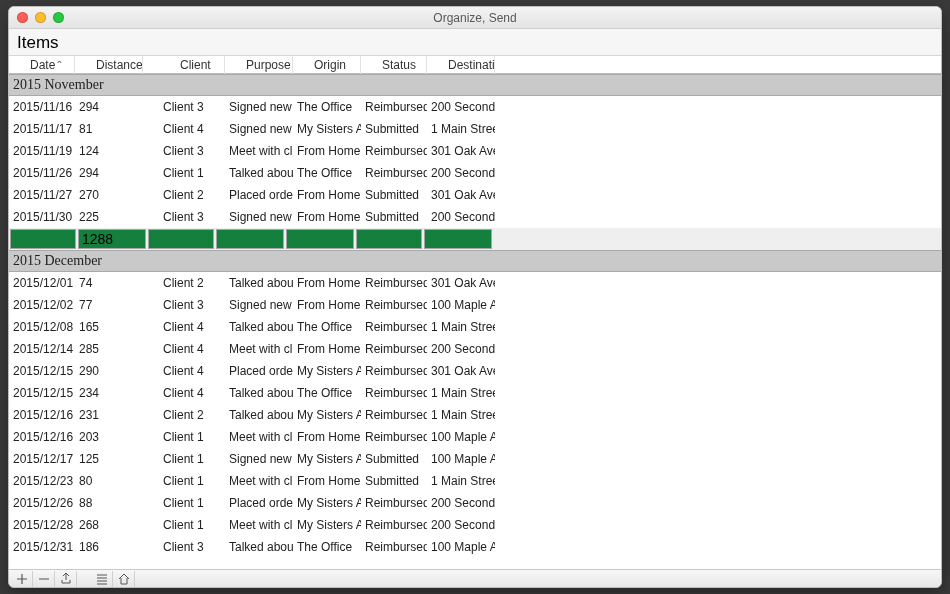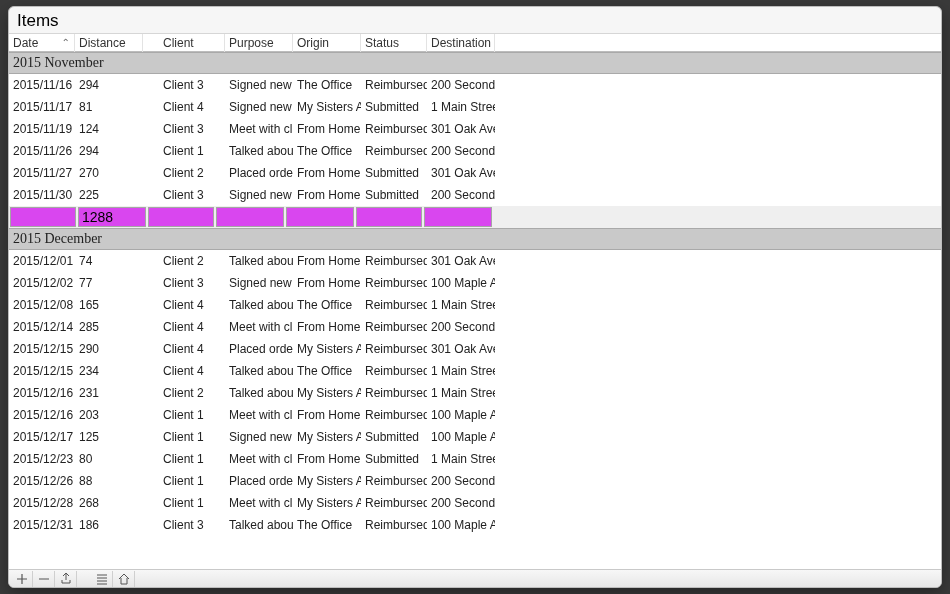--- a/index.html
+++ b/index.html
@@ -9,45 +9,53 @@
   .traffic { position: absolute; left: 8px; top: 5px; display: flex; gap: 7px; }
   .dot { width: 11px; height: 11px; border-radius: 50%; border: 0.5px solid rgba(0,0,0,0.18); }
   .dot.red { background: #ff5f57; }
   .dot.yellow { background: #ffbd2e; }
   .dot.green { background: #28c940; }
   .title { flex: 1; text-align: center; font-size: 12px; color: #595959; }
   .header { padding: 4px 8px 2px 8px; }
   .header h1 { font-size: 17px; font-weight: 400; color: #000000; }
   .subcount { font-size: 10px; color: #444; padding: 0 8px 4px 8px; }
   .colhead { display: flex; border-top: 1px solid #d6d6d6; border-bottom: 1px solid #bcbcbc; background: #fff; font-size: 12px; color: #333; height: 19px; align-items: center; }
-  .colhead .cell { border-right: 1px solid #e3e3e3; padding: 2px 4px; overflow: hidden; white-space: nowrap; display: flex; align-items: center; }
+  .colhead .cell { border-right: 1px solid #e3e3e3; padding: 2px 21px; overflow: hidden; white-space: nowrap; display: flex; align-items: center; }
   .colhead .cell.sorted::after { content: "⌃"; font-size: 10px; margin-left: auto; color: #666; }
   .c-date   { width: 66px; }
   .c-dist   { width: 68px; }
   .c-client { width: 66px; margin-left: 16px; }
   .c-purp   { width: 68px; }
   .c-orig   { width: 68px; position: relative; }
   .c-stat   { width: 66px; }
   .c-dest   { width: 68px; }
   .scroll { flex: 1; overflow-y: auto; overflow-x: hidden; background: #fff; }
   .grouprow { background: #c9c9c9; border: 1px solid #a9a9a9; border-left: none; border-right: none; font-size: 14px; padding: 2px 4px; color: #222; font-family: Liberation Serif, serif; }
   .row { display: flex; height: 22px; align-items: center; border-bottom: 0px solid #eee; }
   .row .cell { padding: 3px 4px; overflow: hidden; white-space: nowrap; text-overflow: clip; font-size: 12px; color: #222; }
   .sumrow { display: flex; height: 22px; background: #efefef; }
-  .sumrow .cell { border: 1px solid #a5a5a5; background: #d946ef; margin: 1px 1px; font-size: 14px; padding: 1px 3px; }
+  .sumrow .cell { border: 1px solid #a5a5a5; background: #15803d; margin: 1px 1px; font-size: 14px; padding: 1px 3px; }
   .footer { height: 18px; background: linear-gradient(#f7f7f7,#e7e7e7); border-top: 1px solid #c9c9c9; display: flex; align-items: center; padding: 0 2px; gap: 0; }
   .fbtn { width: 22px; height: 16px; display: flex; align-items: center; justify-content: center; border-right: 1px solid #cfcfcf; color: #555; cursor: default; }
   .fbtn svg { width: 12px; height: 12px; }
   .sep { width: 14px; }
 </style>
 </head>
 <body>
 
 <div class="window">
 
+  <div class="titlebar">
+    <div class="traffic">
+      <div class="dot red"></div>
+      <div class="dot yellow"></div>
+      <div class="dot green"></div>
+    </div>
+    <div class="title">Organize, Send</div>
+  </div>
 
   <div class="header">
     <h1>Items</h1>
   </div>
 
   <div class="colhead">
     <div class="cell c-date sorted">Date</div>
     <div class="cell c-dist">Distance</div>
     <div class="cell c-client">Client</div>
     <div class="cell c-purp">Purpose</div>

